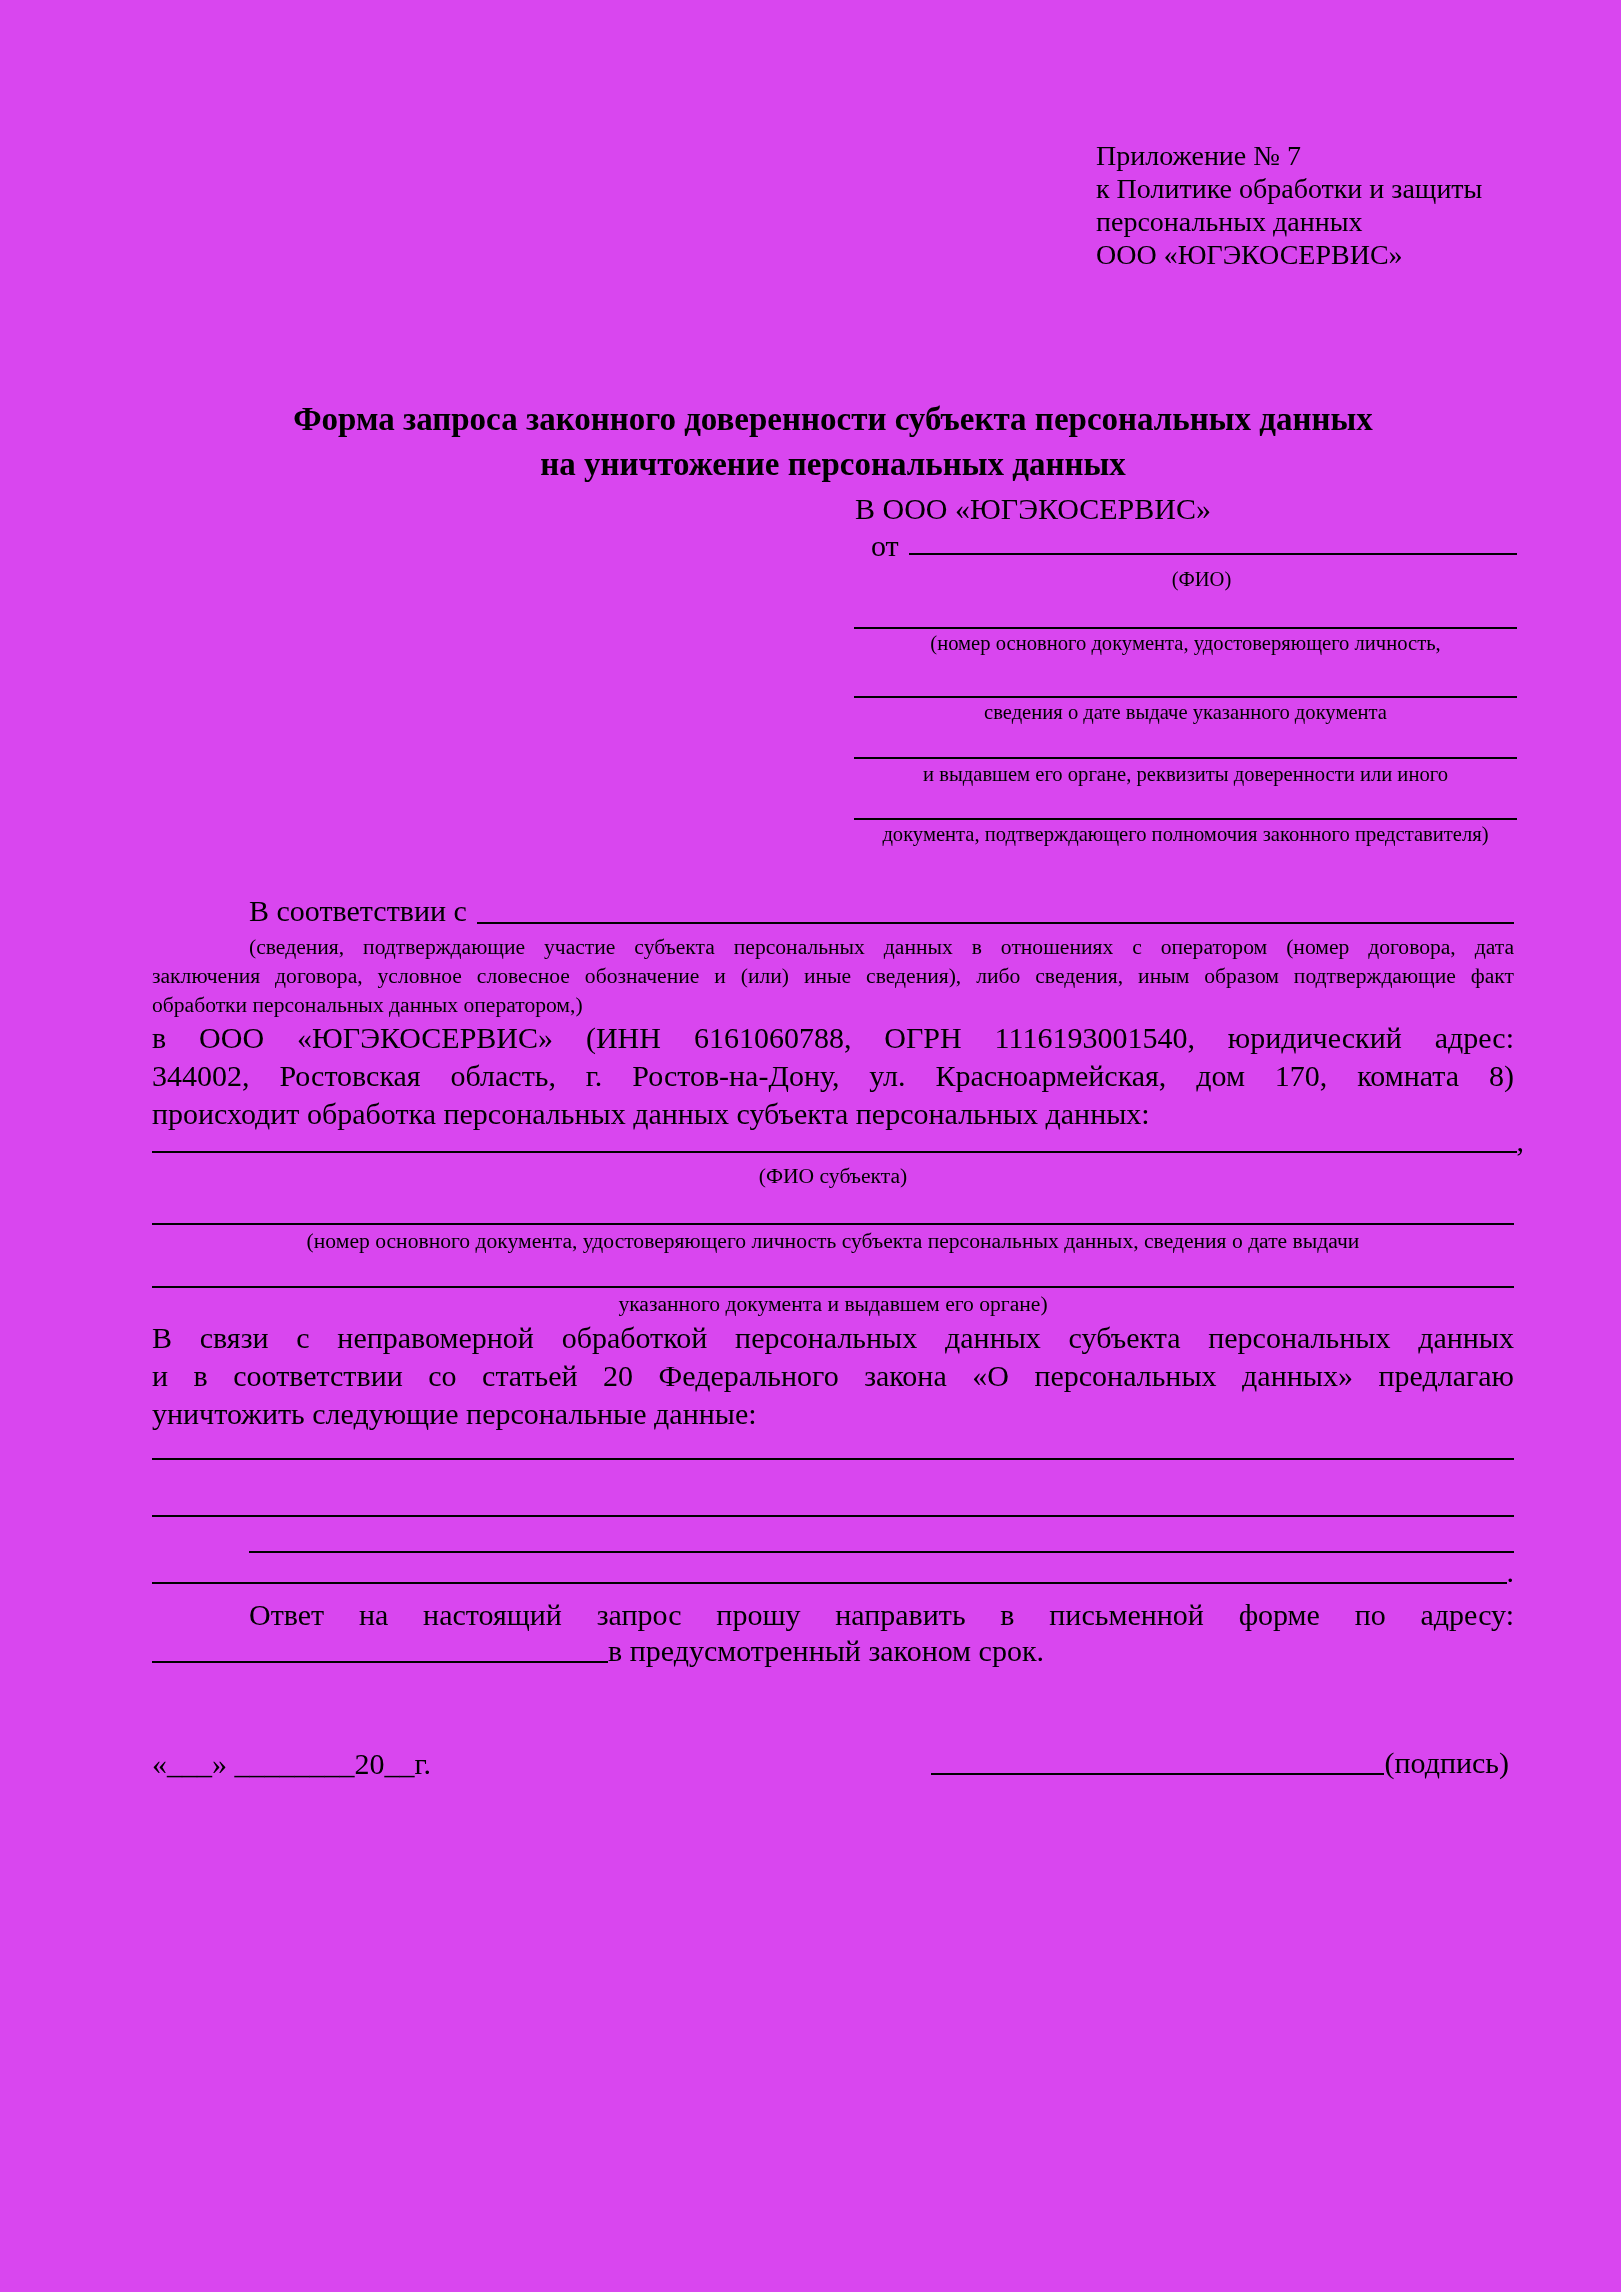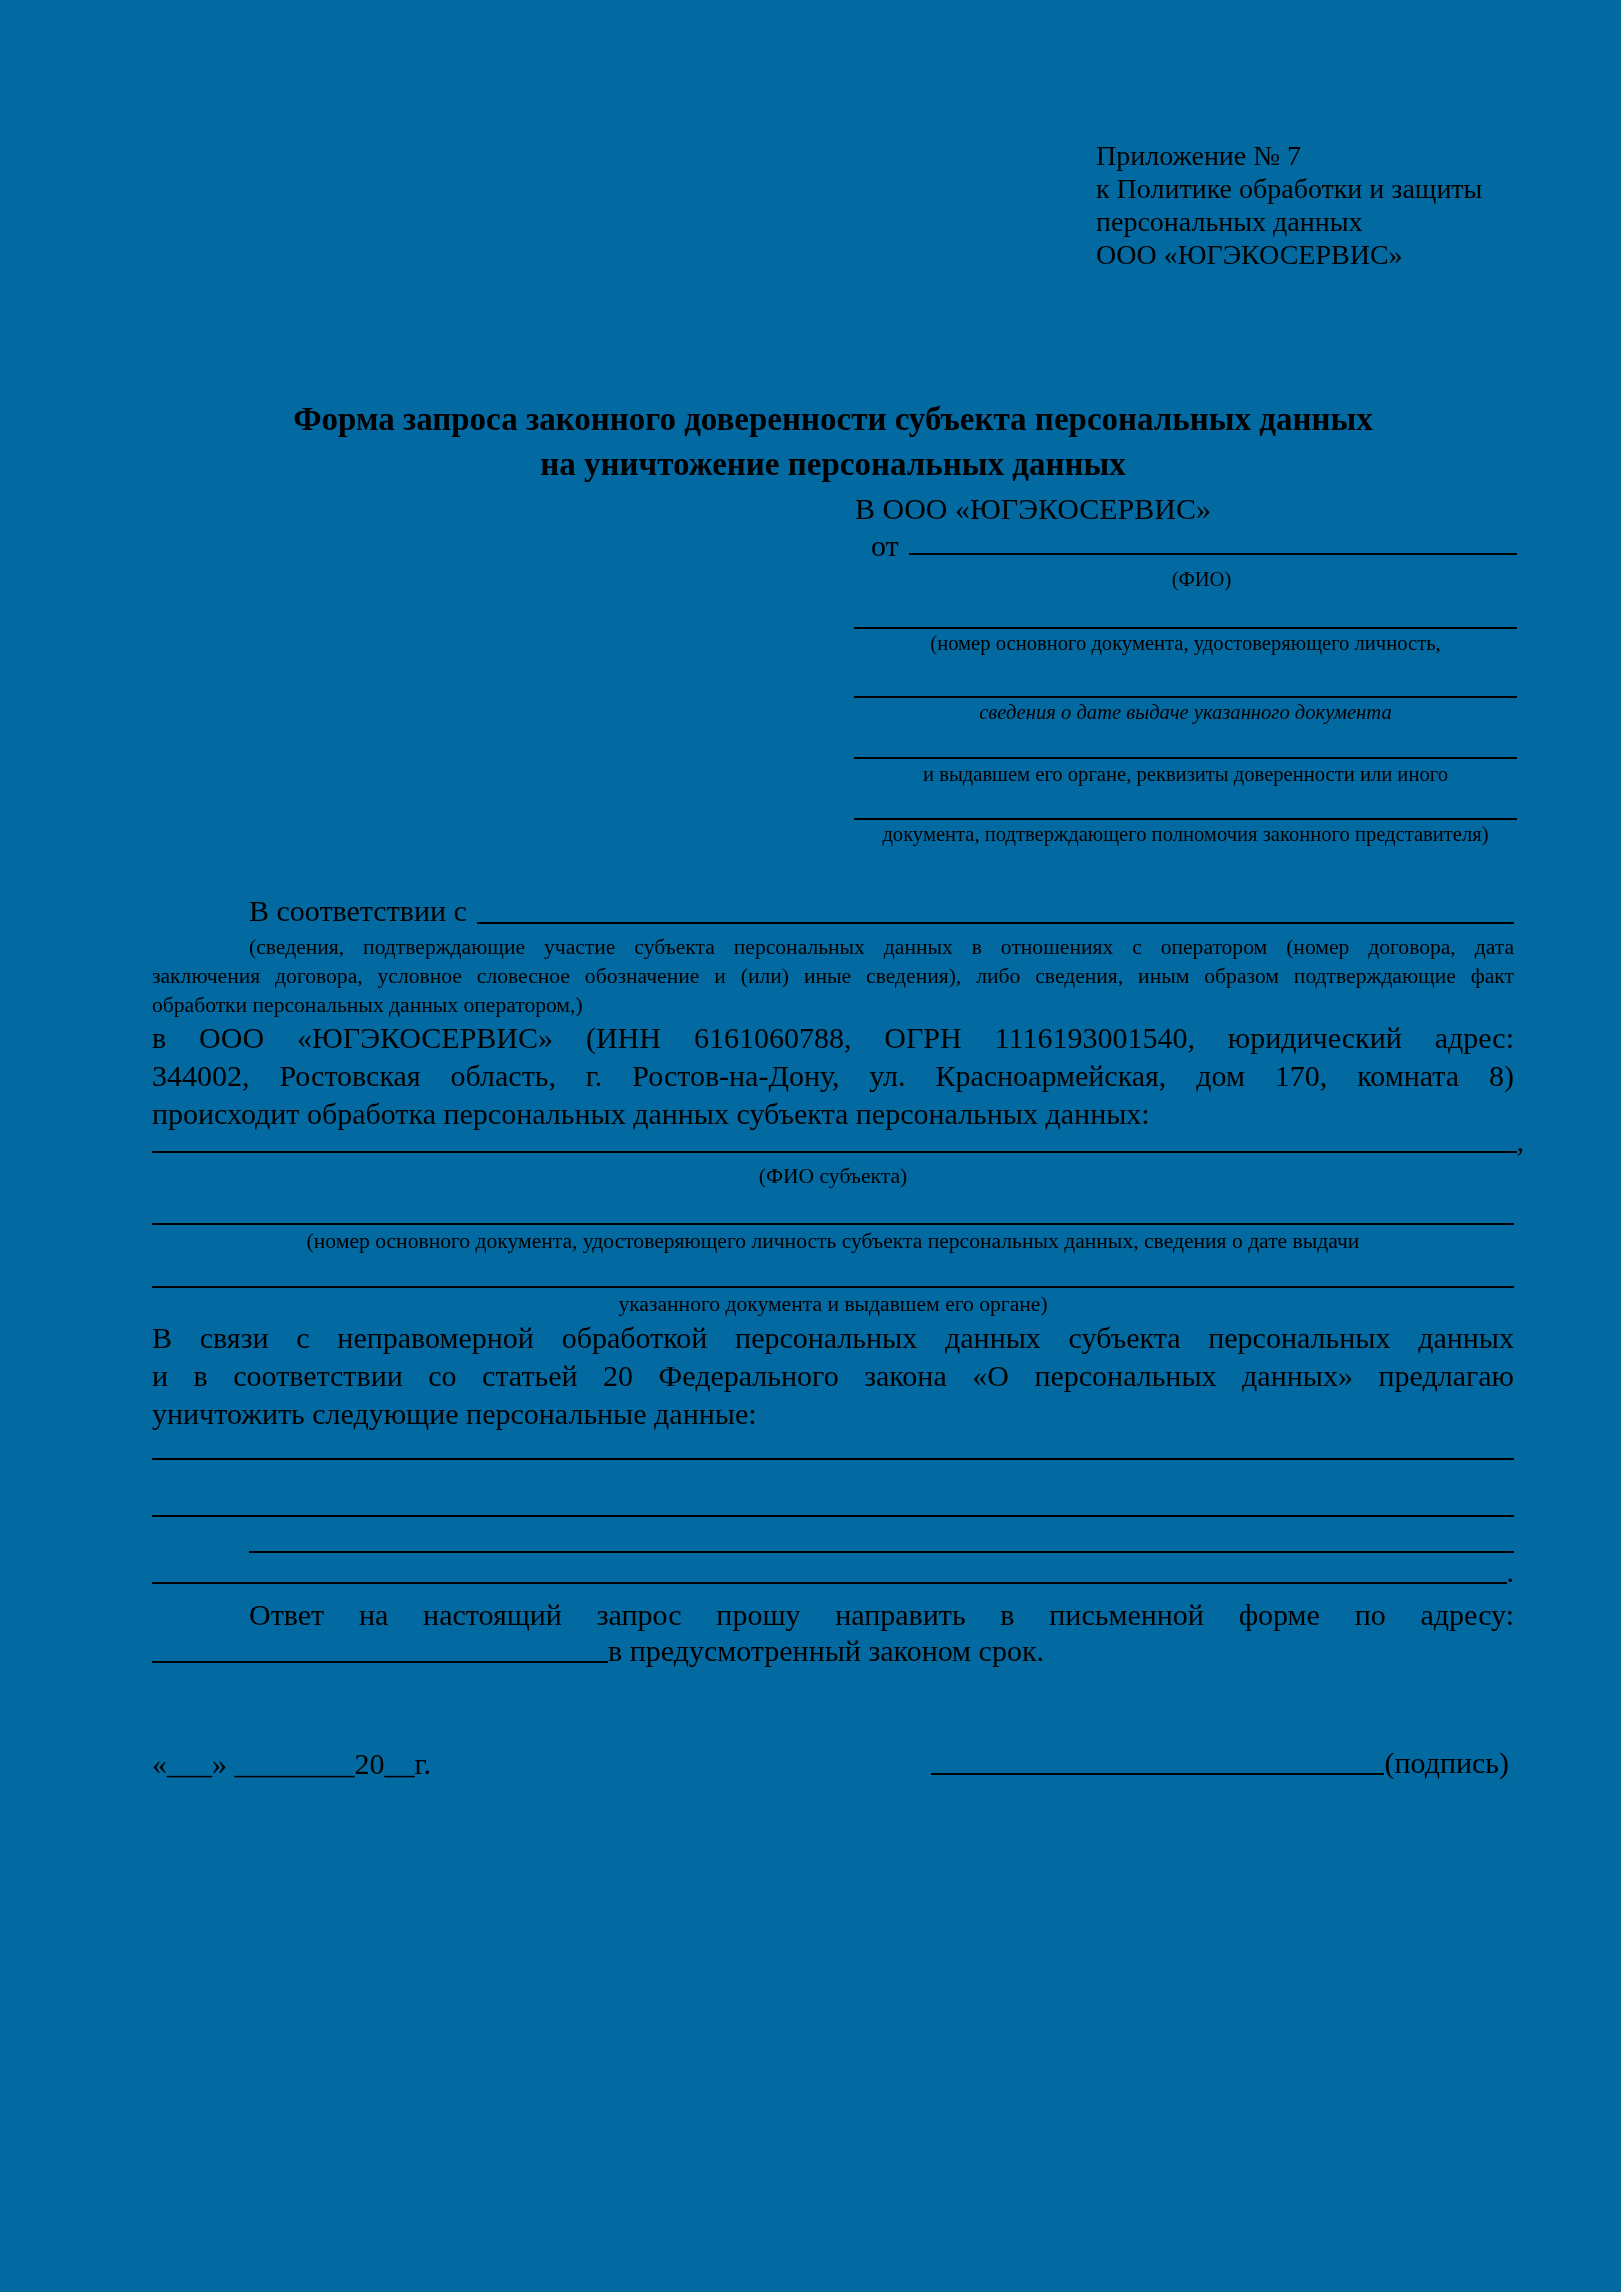--- a/index.html
+++ b/index.html
@@ -1,19 +1,19 @@
 <!DOCTYPE html>
 <html><head>
 <meta charset="utf-8">
 <style>
   html,body{margin:0;padding:0;background:#ffffff;}
   .page{
     position:relative;
     width:1621px;height:2293px;
-    background:#0369a1;color:#000000;
+    background:#d946ef;color:#000000;
     font-family:"Liberation Serif", serif;
     overflow:hidden;
   }
   .abs{position:absolute;}
   .txt{font-size:30px;line-height:38px;}
   .small{font-size:21.6px;line-height:29px;}
   .hint{font-size:20.6px;line-height:25.5px;text-align:center;}
   .jl{text-align:justify;text-align-last:justify;}
   .center{text-align:center;}
   .row{display:flex;align-items:stretch;}
@@ -46,21 +46,21 @@
   <div class="abs row" style="left:855px;top:527px;width:662px;height:33px;">
     <span class="txt" style="margin-right:9.8px;margin-left:16px;">от</span>
     <span class="fill"></span>
   </div>
   <div class="abs hint" style="left:888px;top:567px;width:627px;">(ФИО)</div>
 
   <div class="abs uline" style="left:854px;top:598px;width:663px;height:29px;"></div>
   <div class="abs hint" style="left:854px;top:631px;width:663px;">(номер основного документа, удостоверяющего личность,</div>
 
   <div class="abs uline" style="left:854px;top:667px;width:663px;height:29px;"></div>
-  <div class="abs hint" style="left:854px;top:700px;width:663px;font-style:italic;">сведения о дате выдаче указанного документа</div>
+  <div class="abs hint" style="left:854px;top:700px;width:663px;">сведения о дате выдаче указанного документа</div>
 
   <div class="abs uline" style="left:854px;top:728px;width:663px;height:29px;"></div>
   <div class="abs hint" style="left:854px;top:762px;width:663px;">и выдавшем его органе, реквизиты доверенности или иного</div>
 
   <div class="abs uline" style="left:854px;top:789px;width:663px;height:29px;"></div>
   <div class="abs hint" style="left:854px;top:822px;width:663px;">документа, подтверждающего полномочия законного представителя)</div>
 
   <div class="abs row" style="left:152px;top:892px;width:1362px;height:37px;">
     <span style="flex:0 0 97px;"></span>
     <span class="txt" style="margin-right:9.8px;">В соответствии с</span>

